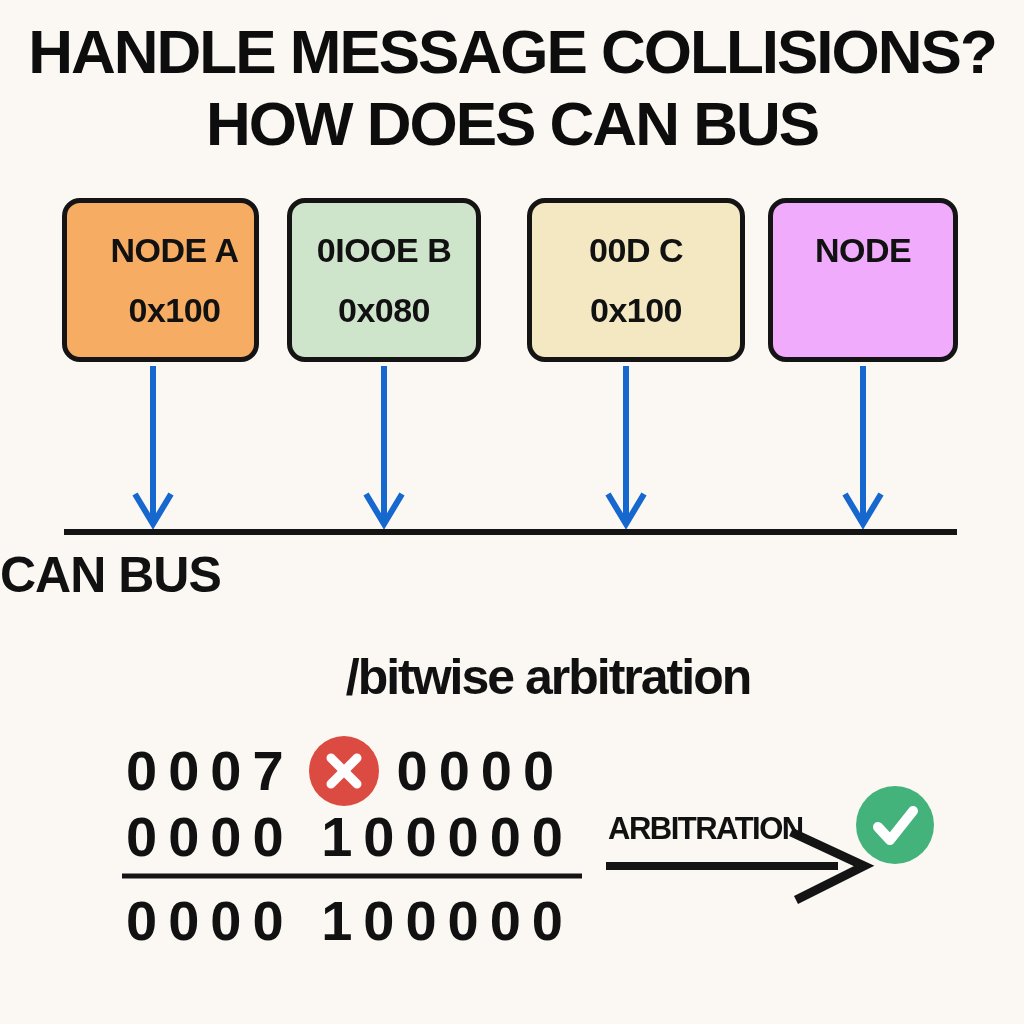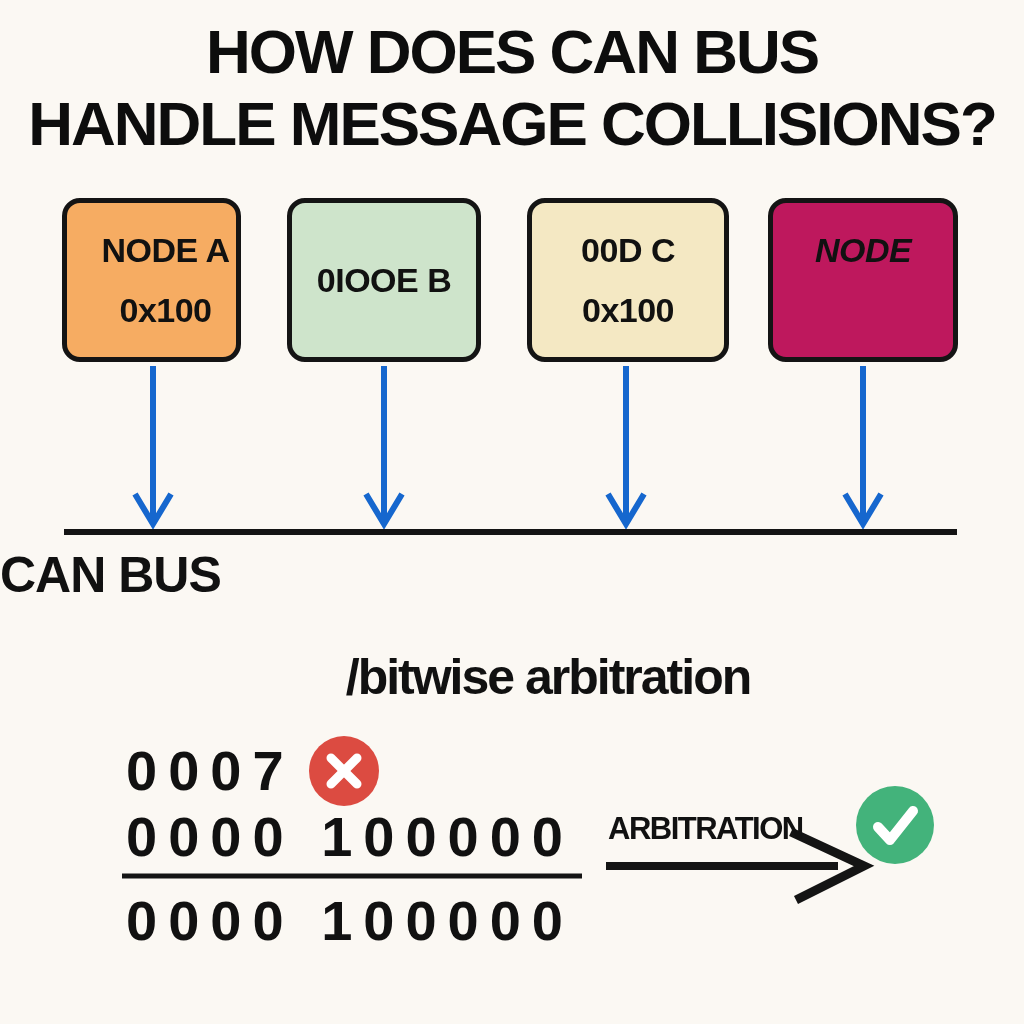--- a/index.html
+++ b/index.html
@@ -35,23 +35,23 @@
     justify-content: center;
     text-align: center;
   }
   .node-box .ln {
     font-size: 34px;
     font-weight: 700;
     line-height: 60px;
     letter-spacing: -0.5px;
     white-space: nowrap;
   }
-  .box-a { left: 62px;  width: 179px; padding-left: 28px; }
+  .box-a { left: 62px;  width: 197px; padding-left: 28px; }
   .box-b { left: 287px; width: 194px; }
-  .box-c { left: 527px; width: 202px; }
+  .box-c { left: 527px; width: 218px; }
   .box-d { left: 768px; width: 190px; }
   .box-d .ln-id { min-height: 60px; }
   svg.overlay {
     position: absolute;
     top: 0; left: 0;
     width: 1024px; height: 1024px;
     pointer-events: none;
   }
   .canbus-label {
     position: absolute;
@@ -105,36 +105,37 @@
     left: 856px; top: 786px;
     width: 78px; height: 78px;
   }
 </style>
 </head>
 <body>
 
 <div class="canvas">
 
   <div class="title">
+    <div>HANDLE MESSAGE COLLISIONS?</div>
     <div>HOW DOES CAN BUS</div>
-    <div>HANDLE MESSAGE COLLISIONS?</div>
   </div>
 
   <div class="node-box box-a" style="background: rgb(246, 172, 98);">
     <div class="ln">NODE A</div>
     <div class="ln">0x100</div>
   </div>
   <div class="node-box box-b" style="background: rgb(206, 228, 203); text-align: right;">
     <div class="ln">0IOOE B</div>
+    <div class="ln">0x080</div>
   </div>
   <div class="node-box box-c" style="background: rgb(244, 232, 195);">
     <div class="ln">00D C</div>
     <div class="ln">0x100</div>
   </div>
-  <div class="node-box box-d" style="background: #be185d; font-style: italic;">
+  <div class="node-box box-d" style="background: #f0abfc;">
     <div class="ln">NODE</div>
     <div class="ln ln-id"></div>
   </div>
 
   <svg class="overlay" viewBox="0 0 1024 1024">
 
     <g stroke="#1667CE" stroke-width="6" fill="none">
       <g>
         <line x1="153" y1="366" x2="153" y2="522"></line>
         <polyline points="135,494 153,524 171,494"></polyline>
@@ -167,20 +168,21 @@
 
   <div class="subtitle">/bitwise arbitration</div>
 
   <div class="bit-row row-1">
     <span>0007</span>
     <svg class="x-badge" viewBox="0 0 70 70">
       <circle cx="35" cy="35" r="35" fill="#DC4B41"></circle>
       <line x1="22" y1="22" x2="48" y2="48" stroke="#fff" stroke-width="9" stroke-linecap="round"></line>
       <line x1="48" y1="22" x2="22" y2="48" stroke="#fff" stroke-width="9" stroke-linecap="round"></line>
     </svg>
+    <span>0000</span>
   </div>
 
   <div class="bit-row row-2">
     <span>0000 100000</span>
   </div>
 
   <div class="bit-row row-3">
     <span>0000 100000</span>
   </div>
 

